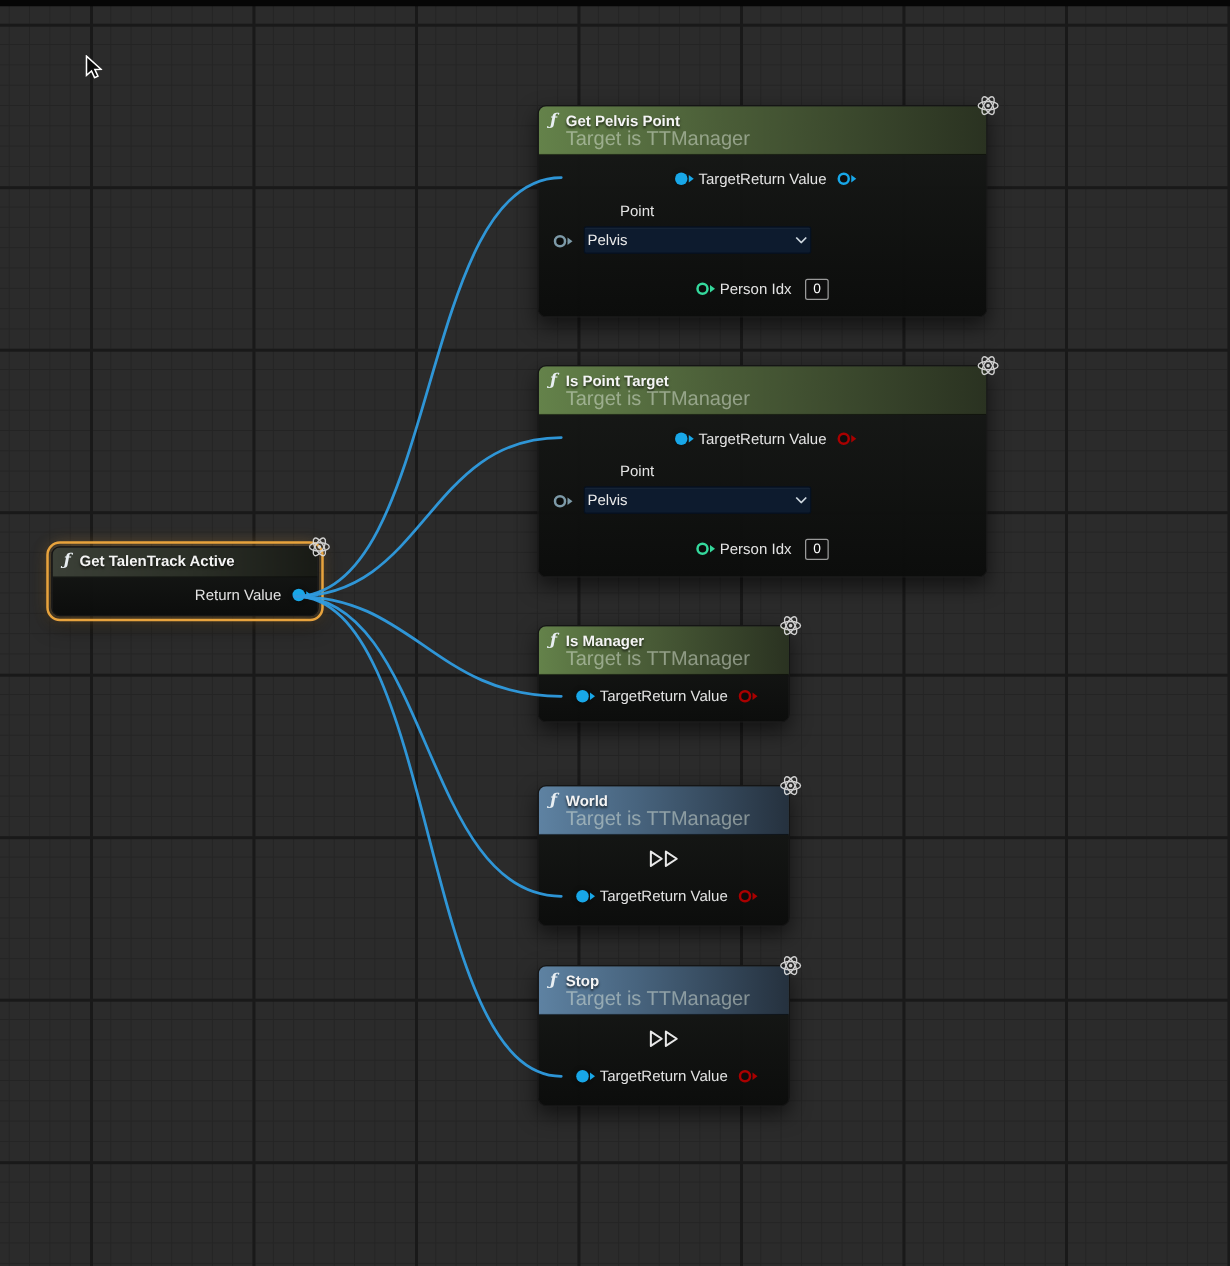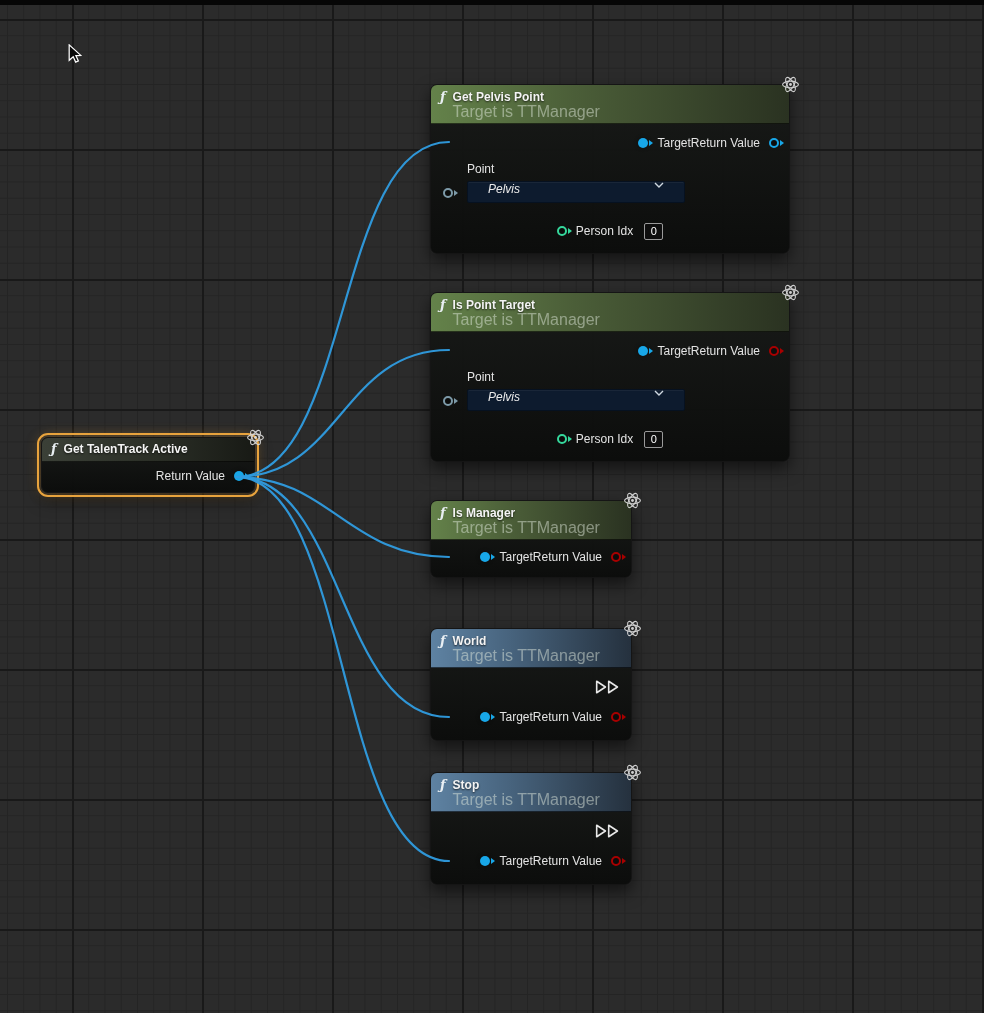--- a/index.html
+++ b/index.html
@@ -27,40 +27,40 @@
   .node.selected{outline:2px solid #e8a33d;outline-offset:2px;box-shadow:0 0 14px rgba(232,163,61,.45),0 7px 16px rgba(0,0,0,.55);}
   .header{display:flex;align-items:flex-start;gap:7px;padding:4px 10px 5px 9px;border-radius:6px 6px 0 0;border-bottom:1px solid rgba(0,0,0,.6);}
   .hgreen{background:linear-gradient(90deg,#64824a 0%,#4b5e38 40%,#2a3221 100%);}
   .hblue{background:linear-gradient(90deg,#5e82a2 0%,#47637d 40%,#25313e 100%);}
   .hdark{background:linear-gradient(90deg,#3b4037 0%,#2a2e26 55%,#181a15 100%);padding:3px 10px 4px 9px;}
   .fn{font-family:"DejaVu Serif", serif;font-style:italic;font-weight:bold;color:#e9eff3;font-size:13px;line-height:16px;}
   .title{font-size:12px;font-weight:bold;color:#f4f4f4;line-height:16px;white-space:nowrap;text-shadow:0 1px 2px rgba(0,0,0,.7);}
   .subtitle{font-size:16px;color:rgba(228,236,224,.48);line-height:13px;white-space:nowrap;}
 
   .body{position:relative;padding:8px 10px 12px 10px;}
-  .prow{display:flex;align-items:center;justify-content:flex-end;height:22px;}
+  .prow{display:flex;align-items:center;justify-content:center;height:22px;}
   .pinL,.pinR{display:flex;align-items:center;gap:9px;}
   .plabel{font-size:12px;color:#e3e3e3;white-space:nowrap;}
 
   
   .pin{position:relative;width:10px;height:10px;border-radius:50%;display:inline-block;flex:none;}
   .pin.filled{background:currentColor;box-shadow:0 0 4px rgba(0,0,0,.4);}
   .pin.hollow{border:2.5px solid currentColor;width:6px;height:6px;background:rgba(8,8,8,.6);}
   .pin::after{content:'';position:absolute;right:-5px;top:50%;transform:translateY(-50%);
     border-left:4px solid currentColor;border-top:3px solid transparent;border-bottom:3px solid transparent;}
   .pin.hollow::after{right:-7px;}
 
   .execpin{display:inline-flex;width:12px;height:14px;}
 
   
   .pointblock{position:relative;margin-top:8px;padding-left:26px;}
-  .pointlbl{font-size:12px;color:#e3e3e3;line-height:15px;margin-bottom:4px;}
+  .pointlbl{font-size:12px;color:#e3e3e3;line-height:15px;margin-bottom:4px;margin-left:29px;}
   .ppin{position:absolute;left:2px;top:26px;}
   .dropdown{width:176px;height:20px;background:#0d1b2e;border:1px solid #061120;border-radius:2px;
-    display:flex;justify-content:space-between;padding:0 20px;box-shadow:inset 0 1px 0 rgba(255,255,255,.05);font-style:italic;}
+    display:flex;align-items:center;justify-content:space-between;padding:0 2px;box-shadow:inset 0 1px 0 rgba(255,255,255,.05);}
   .ddval{font-size:12px;color:#eaeaea;}
   .chev{display:inline-flex;}
 
   .personrow{margin-top:18px;height:20px;justify-content:center;}
   .numbox{min-width:11px;height:15px;padding:0 3px;margin-left:2px;background:#0e0e0e;border:1px solid #9a9a9a;
     border-radius:2px;color:#fff;font-size:11px;line-height:15px;text-align:center;}
 
   .execrow{height:18px;padding:0 2px;}
   .mbody{padding:4px 10px 6px 10px;}
 

